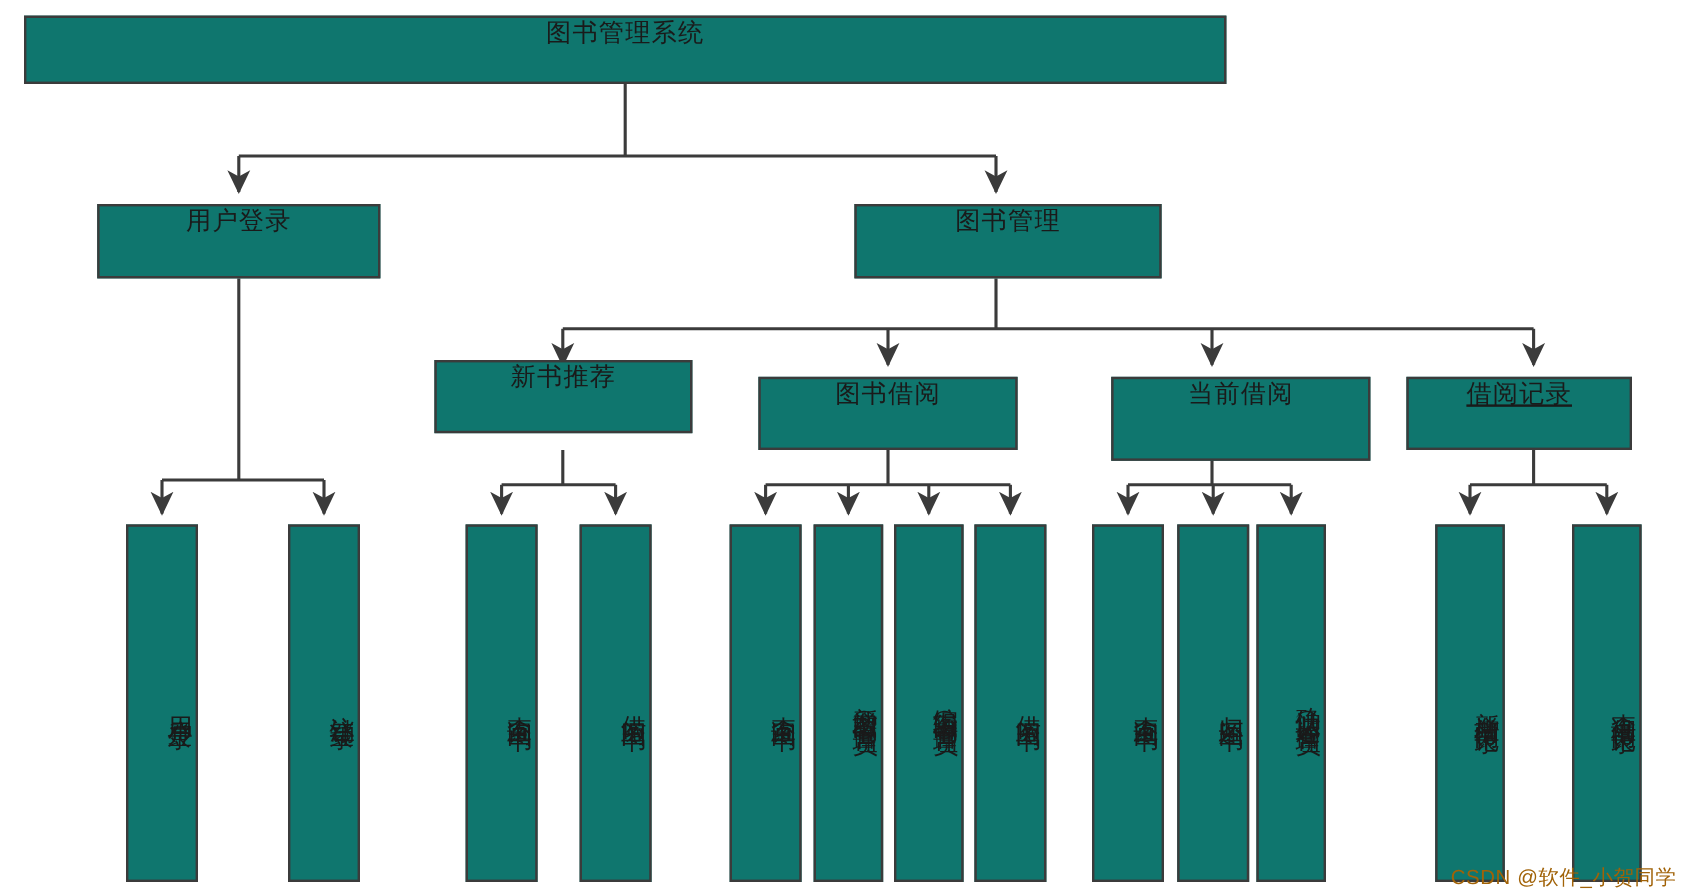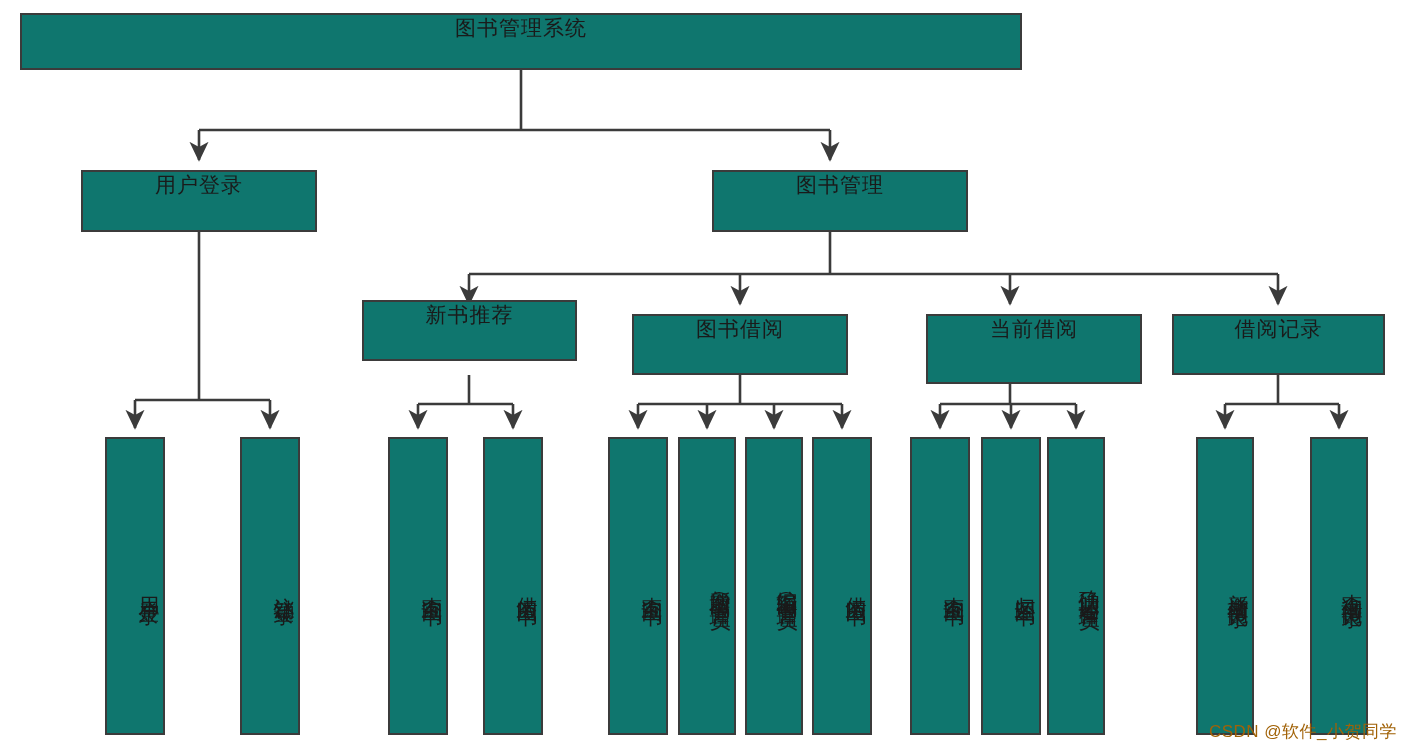--- a/index.html
+++ b/index.html
@@ -133,21 +133,21 @@
 
   <div class="node horiz" style="left:362px; top:300px; width:215px; height:61px;">
     <span>新书推荐</span>
   </div>
   <div class="node horiz" style="left:632px; top:314px; width:216px; height:61px;">
     <span>图书借阅</span>
   </div>
   <div class="node horiz" style="left:902px; top:314px; width:216px; height:70px;margin-left:24px;">
     <span>当前借阅</span>
   </div>
-  <div class="node horiz" style="left:1172px; top:314px; width:213px; height:61px;">
+  <div class="node horiz" style="left:1172px; top:314px; width:188px; height:61px;text-decoration:underline;">
     <span>借阅记录</span>
   </div>
 
   <div class="node vert" style="left:105px; top:437px; width:60px; height:298px;">
     <span>用户登录</span>
   </div>
   <div class="node vert" style="left:240px; top:437px; width:60px; height:298px;">
     <span>注销登录</span>
   </div>
 

